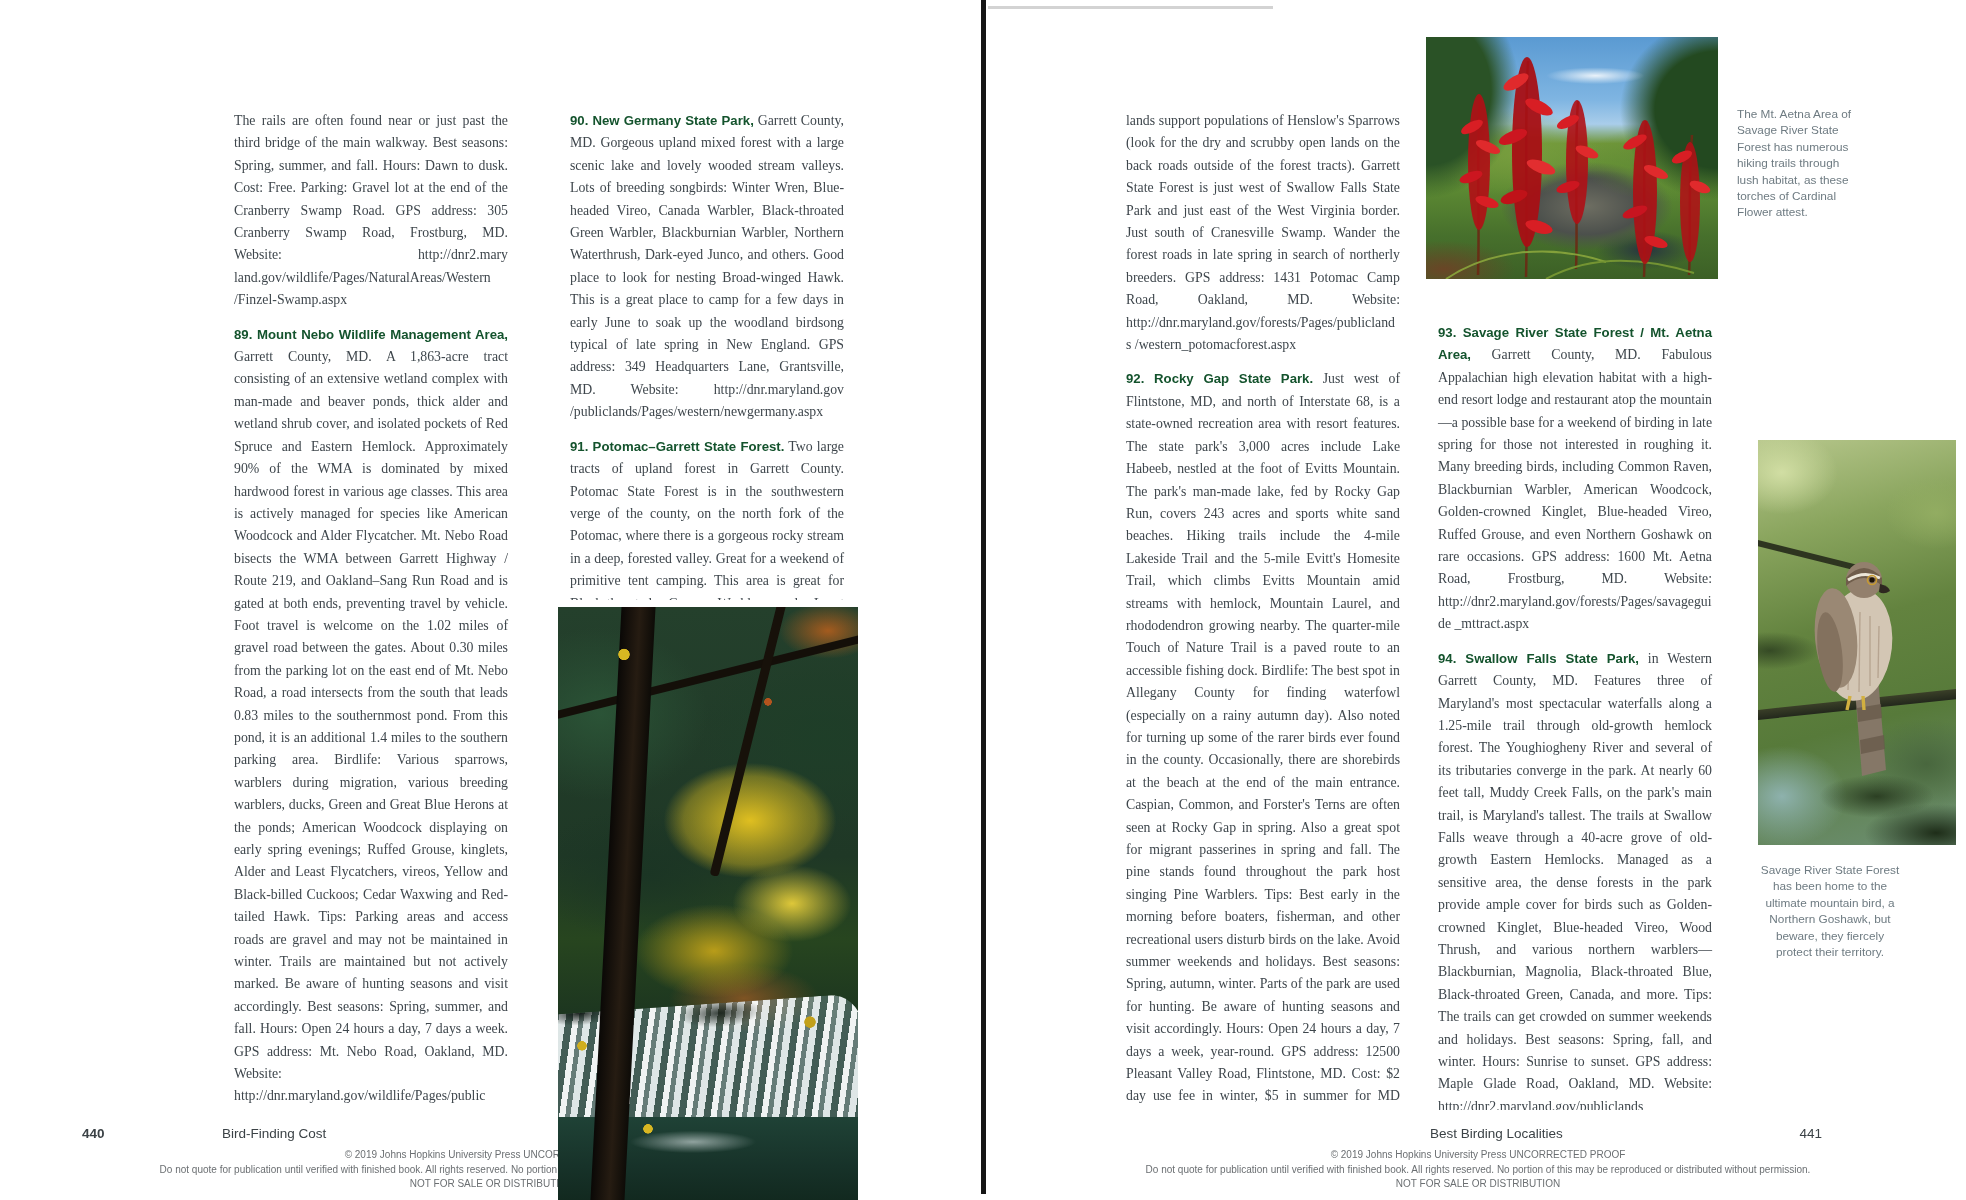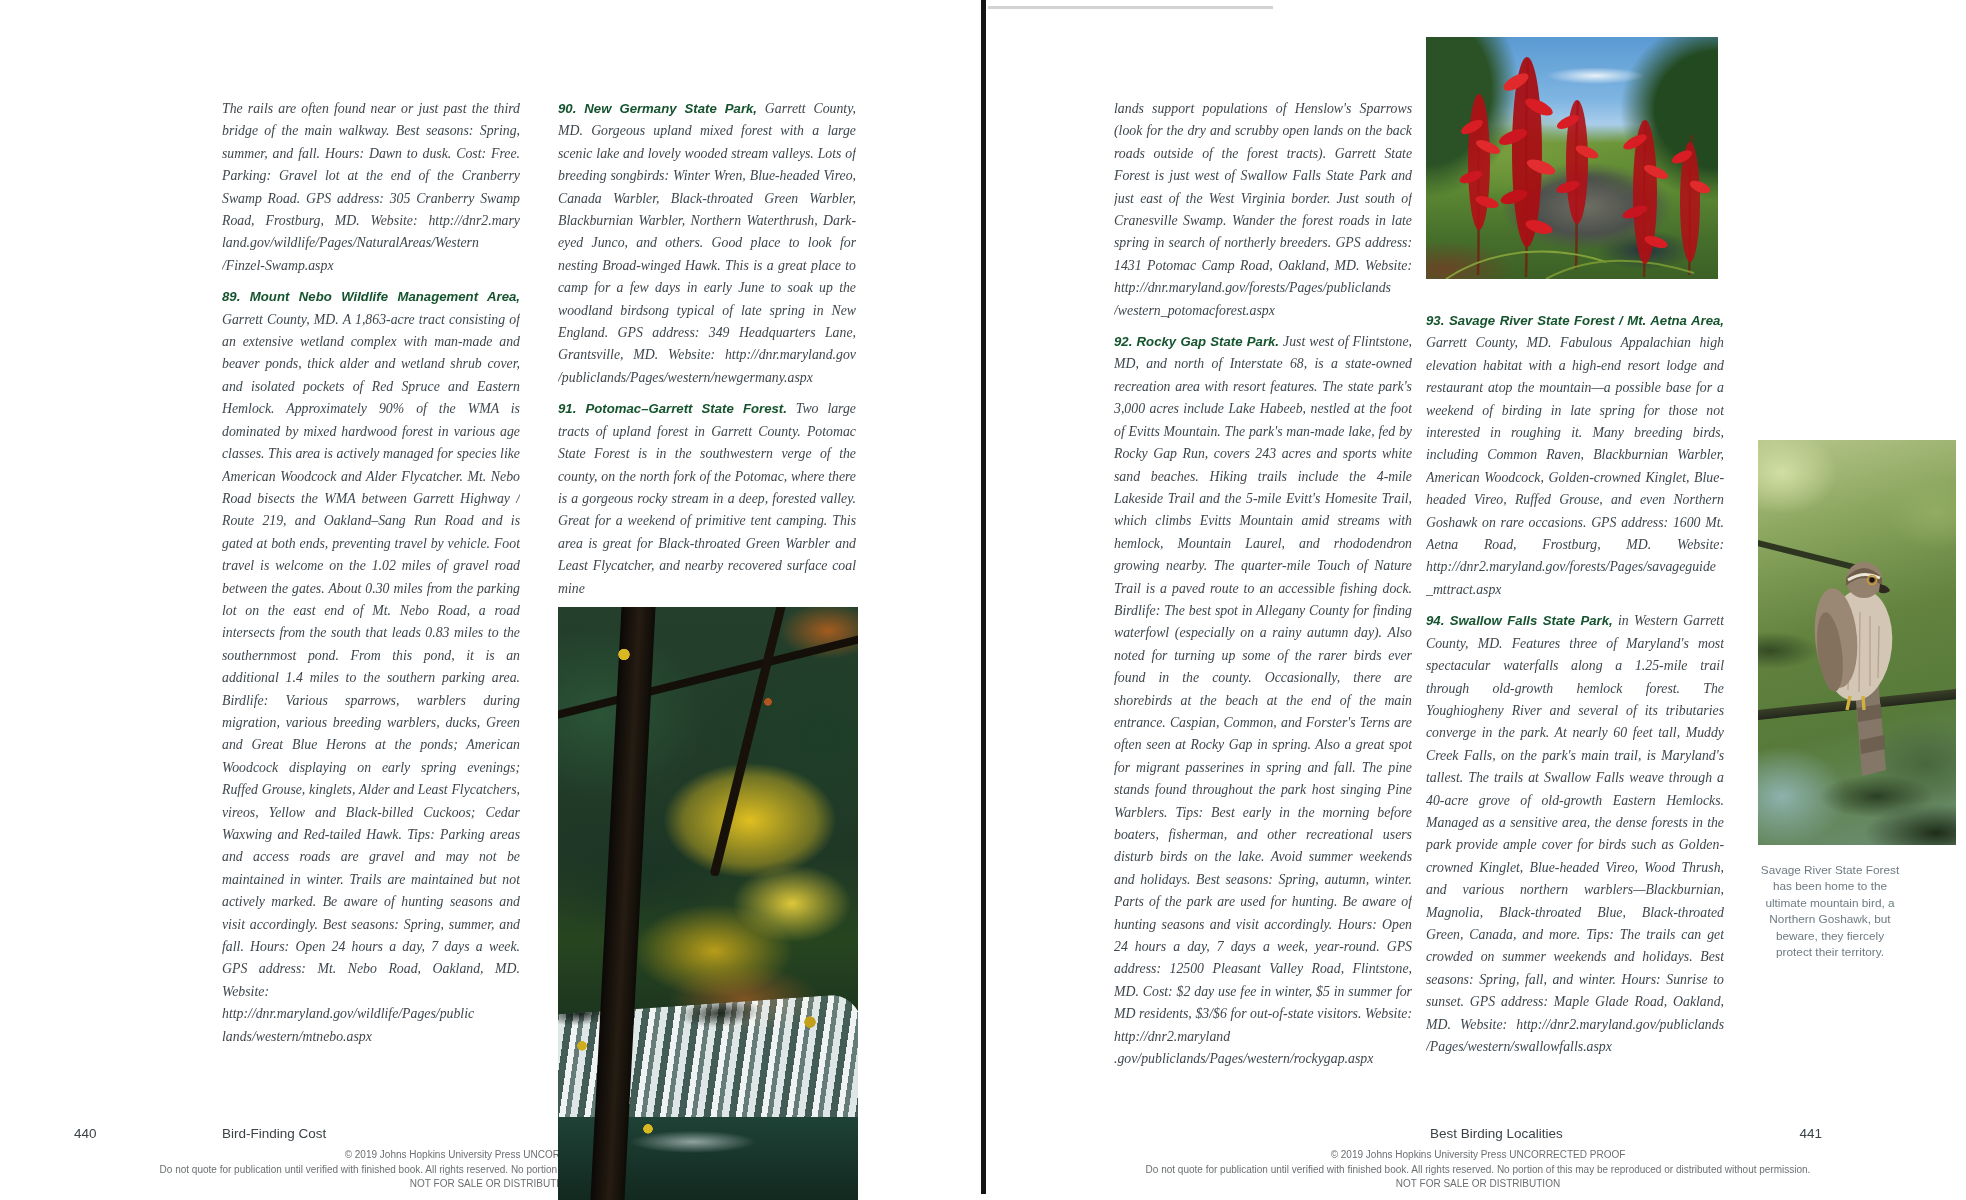--- a/index.html
+++ b/index.html
@@ -7,39 +7,39 @@
     position:relative;width:1966px;height:1200px;background:#ffffff;
     overflow:hidden;font-family:"Liberation Serif",serif;
   }
   
   .gutter-line{position:absolute;left:981px;top:0;width:5px;height:1194px;background:#151515;}
   .page-edge-sliver{position:absolute;left:988px;top:6px;width:285px;height:3px;background:#c4c4c4;opacity:.75;}
 
   
   .col{position:absolute;overflow:hidden;color:#3e464c;font-size:13.8px;line-height:22.4px;
        text-align:justify;}
-  .col p{margin:0;overflow-wrap:break-word;font-style:italic;}
+  .col p{margin:12px;overflow-wrap:break-word;}
   .col p + p{margin-top:9px;}
   .entry-head{font-family:"Liberation Sans",sans-serif;font-weight:bold;color:#14532d;font-size:13.2px;}
 
   .col1-left{left:222px;top:98px;width:298px;height:1012px;}
   .col2-left{left:558px;top:98px;width:298px;height:502px;}
   .col1-right{left:1114px;top:98px;width:298px;height:1012px;}
   .col2-right{left:1426px;top:310px;width:298px;height:800px;}
 
   
   .caption{position:absolute;font-family:"Liberation Sans",sans-serif;font-size:11.8px;
            line-height:16.4px;color:#6e7b82;text-align:left;}
   .caption-cascade{left:82px;top:604px;width:124px;}
   .caption-cardinal{left:1737px;top:106px;width:120px;}
   .caption-goshawk{left:1758px;top:862px;width:144px;text-align:center;}
 
   
   .folio{position:absolute;font-family:"Liberation Sans",sans-serif;font-size:13.5px;color:#3b4246;}
-  .folio-num-left{left:74px;top:1126px;}
+  .folio-num-left{left:82px;top:1126px;font-weight:bold;}
   .folio-title-left{left:222px;top:1126px;}
   .folio-title-right{left:1430px;top:1126px;width:325px;}
   .folio-num-right{left:1782px;top:1126px;width:40px;text-align:right;}
 
   
   .proof{position:absolute;top:1148px;width:800px;text-align:center;z-index:1;
          font-family:"Liberation Sans",sans-serif;font-size:10px;line-height:14.6px;color:#6b6f72;}
   .proof-left{left:92px;}
   .proof-right{left:1078px;}
   .proof div{white-space:nowrap;}
@@ -191,20 +191,21 @@
         <ellipse cx="230" cy="135" rx="13" ry="5" fill="#e02a2c" transform="rotate(24 230 135)"></ellipse>
         <ellipse cx="209" cy="175" rx="13" ry="5" fill="#c81420" transform="rotate(-20 209 175)"></ellipse>
         <ellipse cx="230" cy="205" rx="12" ry="5" fill="#d81e24" transform="rotate(18 230 205)"></ellipse>
         <ellipse cx="264" cy="165" rx="10" ry="60" fill="#b01016" opacity=".88"></ellipse>
         <ellipse cx="256" cy="120" rx="11" ry="5" fill="#d81e24" transform="rotate(-26 256 120)"></ellipse>
         <ellipse cx="274" cy="150" rx="11" ry="5" fill="#e02a2c" transform="rotate(22 274 150)"></ellipse>
       </g>
     </svg>
   </figure>
 
+  <aside class="caption caption-cardinal">The Mt. Aetna Area of Savage River State Forest has numerous hiking trails through lush habitat, as these torches of Cardinal Flower attest.</aside>
 
   <div class="col col2-right">
     <p><span class="entry-head">93. Savage River State Forest / Mt. Aetna Area,</span><span> Garrett County, MD. Fabulous Appalachian high elevation habitat with a high-end resort lodge and restaurant atop the mountain—a possible base for a weekend of birding in late spring for those not interested in roughing it. Many breeding birds, including Common Raven, Blackburnian Warbler, American Woodcock, Golden-crowned Kinglet, Blue-headed Vireo, Ruffed Grouse, and even Northern Goshawk on rare occasions. GPS address: 1600 Mt. Aetna Road, Frostburg, MD. Website: http://dnr2.maryland.gov/forests/Pages/savageguide _mttract.aspx</span></p>
     <p><span class="entry-head">94. Swallow Falls State Park,</span><span> in Western Garrett County, MD. Features three of Maryland's most spectacular waterfalls along a 1.25-mile trail through old-growth hemlock forest. The Youghiogheny River and several of its tributaries converge in the park. At nearly 60 feet tall, Muddy Creek Falls, on the park's main trail, is Maryland's tallest. The trails at Swallow Falls weave through a 40-acre grove of old-growth Eastern Hemlocks. Managed as a sensitive area, the dense forests in the park provide ample cover for birds such as Golden-crowned Kinglet, Blue-headed Vireo, Wood Thrush, and various northern warblers—Blackburnian, Magnolia, Black-throated Blue, Black-throated Green, Canada, and more. Tips: The trails can get crowded on summer weekends and holidays. Best seasons: Spring, fall, and winter. Hours: Sunrise to sunset. GPS address: Maple Glade Road, Oakland, MD. Website: http://dnr2.maryland.gov/publiclands /Pages/western/swallowfalls.aspx</span></p>
   </div>
 
   <figure class="photo photo-goshawk" aria-label="A Northern Goshawk perched on a conifer branch at Savage River State Forest">
     <div class="gh-branch-2"></div>
     <div class="gh-branch-main"></div>
     <svg class="gh-svg" viewBox="0 0 198 405">

